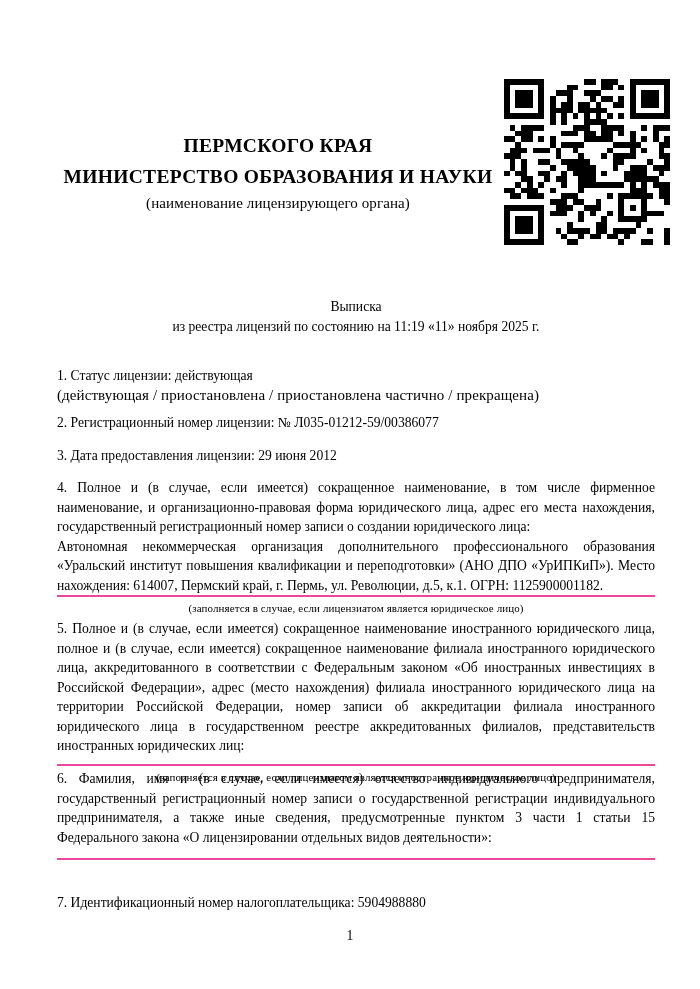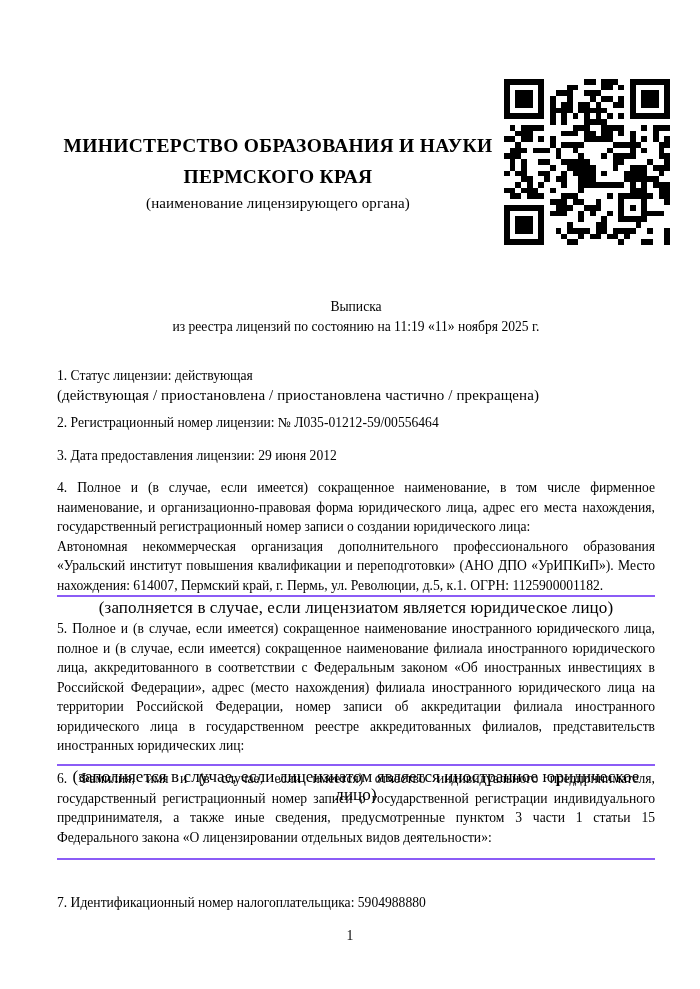--- a/index.html
+++ b/index.html
@@ -36,46 +36,46 @@
   
   .sec{left:57px;width:598px;}
   .sec-1{top:366px;}
   .sec-2{top:413px;}
   .sec-3{top:446px;}
   .sec-4{top:478px;}
   .sec-5{top:619px;}
   .sec-6{top:769px;}
   .sec-7{top:893px;}
   .para{text-align:justify;}
-  .ruled{border-bottom:2px solid #8b5cf6;}
+  .ruled{border-bottom:2px solid #ec4899;}
   .blank-gap-5{height:8px;}
   .blank-gap-6{height:11px;}
   .field-caption{
     text-align:center;
-    font-size:17px;
+    font-size:11px;
     line-height:18px;
     padding-top:2px;
     letter-spacing:.1px;
   }
   .inline-caption{
     text-align:left;
     font-size:15px;
     line-height:18px;
     letter-spacing:.1px;
   }
   .page-number{top:926px;left:0;width:700px;text-align:center;}
 </style>
 </head>
 <body>
 
 <div class="page">
 
   <div class="abs ministry">
+    <div class="name">ПЕРМСКОГО КРАЯ</div>
     <div class="name">МИНИСТЕРСТВО ОБРАЗОВАНИЯ И НАУКИ</div>
-    <div class="name">ПЕРМСКОГО КРАЯ</div>
     <div class="small-caption">(наименование лицензирующего органа)</div>
   </div>
 
   <div class="abs qr">
     <svg id="qr-svg" viewBox="0 0 29 29" width="166" height="166" shape-rendering="crispEdges" fill="#000000">
         <rect x="0" y="0" width="1" height="1"></rect>
         <rect x="1" y="0" width="1" height="1"></rect>
         <rect x="2" y="0" width="1" height="1"></rect>
         <rect x="3" y="0" width="1" height="1"></rect>
         <rect x="4" y="0" width="1" height="1"></rect>
@@ -484,21 +484,21 @@
     <div>Выписка</div>
     <div>из реестра лицензий по состоянию на 11:19 «11» ноября 2025 г.</div>
   </div>
 
   <div class="abs sec sec-1">
     <div>1. Статус лицензии: действующая</div>
     <div class="inline-caption">(действующая / приостановлена / приостановлена частично / прекращена)</div>
   </div>
 
   <div class="abs sec sec-2">
-    <div>2. Регистрационный номер лицензии: № Л035-01212-59/00556464</div>
+    <div>2. Регистрационный номер лицензии: № Л035-01212-59/00386077</div>
   </div>
 
   <div class="abs sec sec-3">
     <div>3. Дата предоставления лицензии: 29 июня 2012</div>
   </div>
 
   <div class="abs sec sec-4">
     <div class="ruled">
       <div class="para">4. Полное и (в случае, если имеется) сокращенное наименование, в том числе фирменное наименование, и организационно-правовая форма юридического лица, адрес его места нахождения, государственный регистрационный номер записи о создании юридического лица:</div>
       <div class="para">Автономная некоммерческая организация дополнительного профессионального образования «Уральский институт повышения квалификации и переподготовки» (АНО ДПО «УрИПКиП»). Место нахождения: 614007, Пермский край, г. Пермь, ул. Революции, д.5, к.1. ОГРН: 1125900001182.</div>

